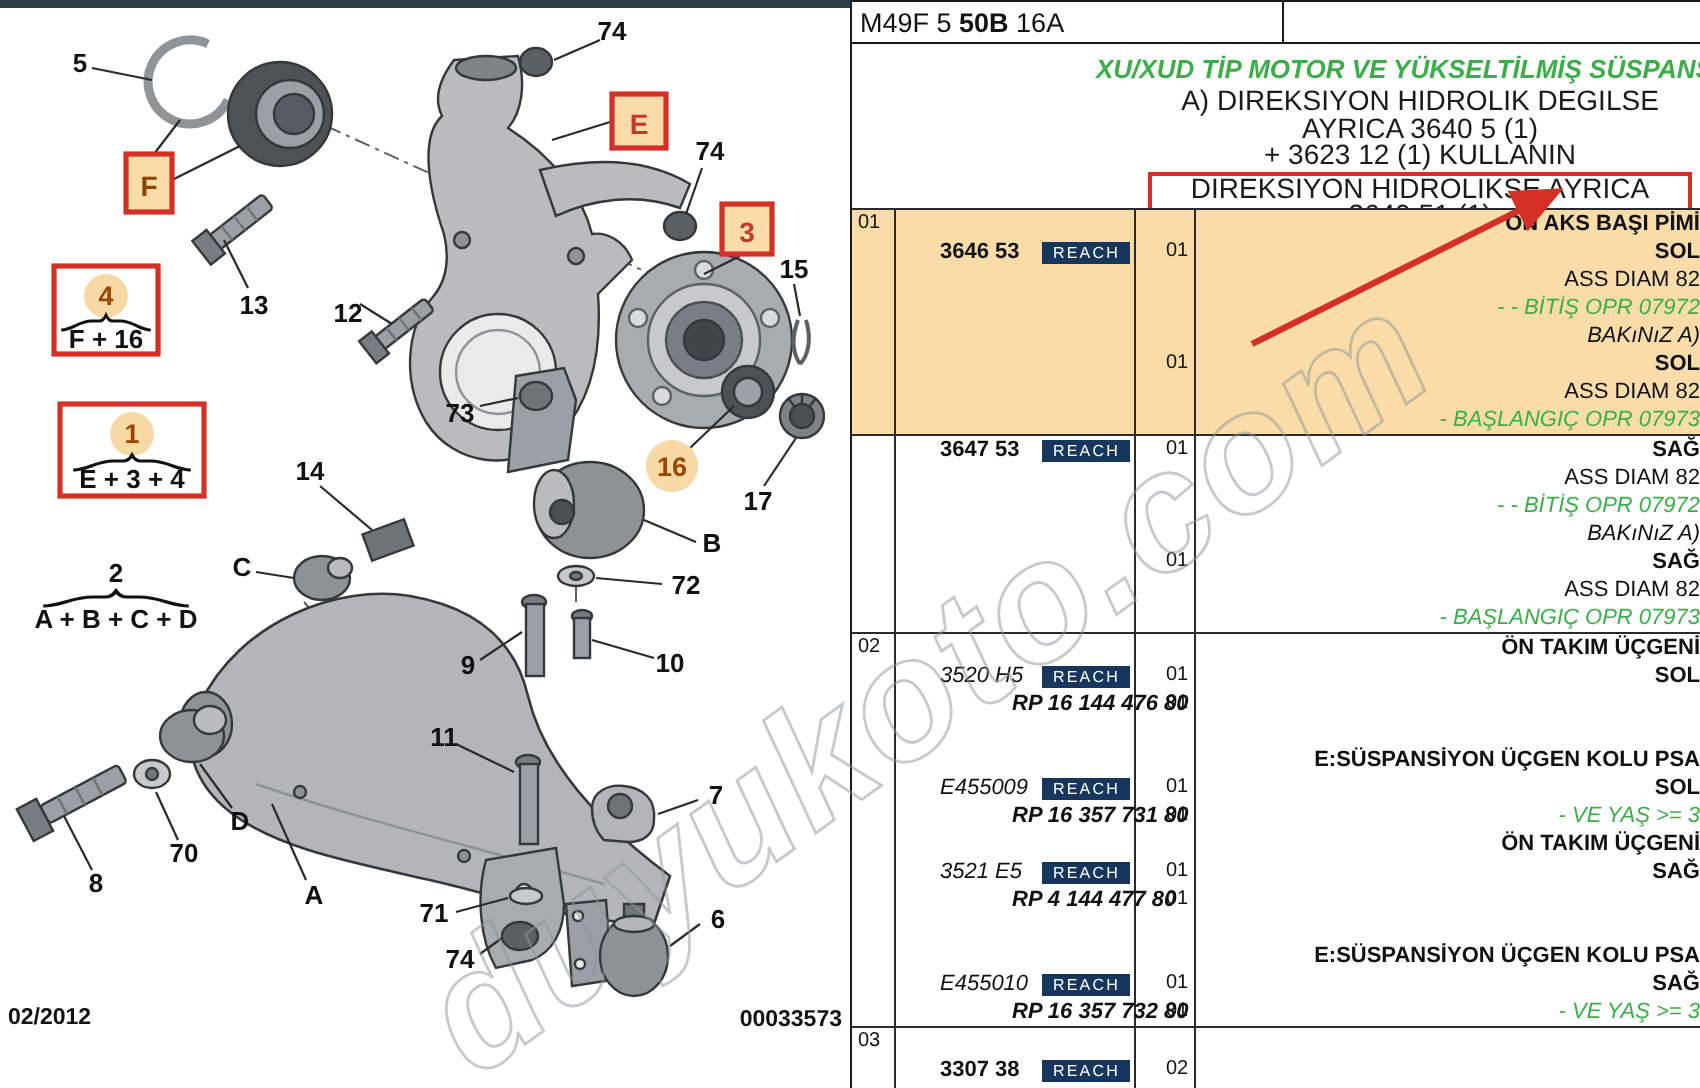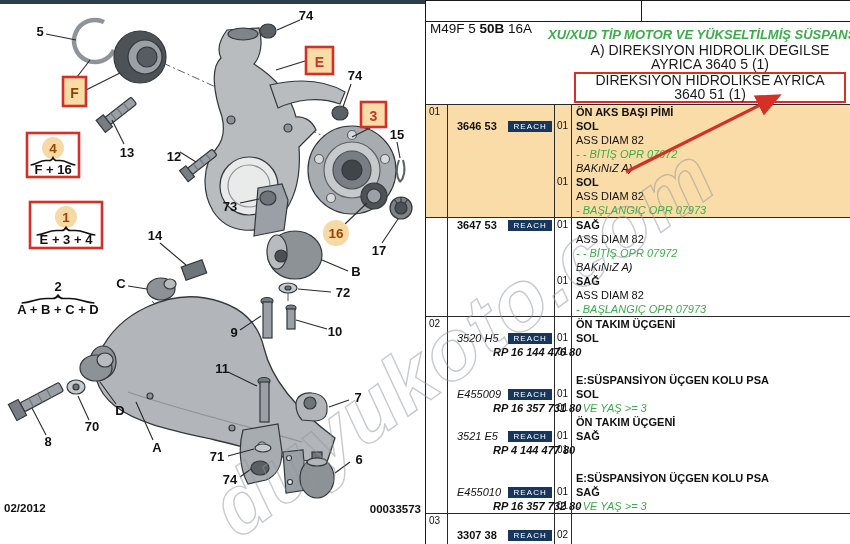--- a/index.html
+++ b/index.html
@@ -20,42 +20,42 @@
   .tanc{fill:#f6d9a4;}
   .gnum{font-size:13.5px;font-weight:bold;text-anchor:middle;fill:#9c4500;}
   .gform{font-size:13px;font-weight:bold;text-anchor:middle;fill:#111;}
   .brace{fill:none;stroke:#111;stroke-width:1.6;}
   .leader{stroke:#2a2a2a;stroke-width:1.1;}
   .dash{stroke:#5c6165;stroke-width:1;stroke-dasharray:8 3 2 3;fill:none;}
   .ftr{font-size:11.5px;font-weight:bold;fill:#111;}
 
   
   .panel{position:absolute;left:425px;top:0;width:424px;height:544px;border-left:1px solid #1a1a1a;border-top:1px solid #1a1a1a;box-sizing:content-box;}
-  .code-cell{position:absolute;left:0;top:0;width:216px;height:20px;border-right:1px solid #1a1a1a;box-sizing:border-box;font-size:13.5px;padding:20px 0 0 4px;color:#111;}
+  .code-cell{position:absolute;left:0;top:0;width:216px;height:20px;border-right:1px solid #1a1a1a;box-sizing:border-box;font-size:13.5px;padding:3px 0 0 4px;color:#111;}
   .code-cell b{font-weight:bold;}
   .header-rule{position:absolute;left:0;top:20px;width:424px;border-top:1px solid #1a1a1a;}
   .note{position:absolute;left:0;top:25px;width:424px;}
   .note-title{white-space:nowrap;overflow:hidden;font-style:italic;font-weight:bold;color:var(--green);font-size:13px;padding-left:122px;line-height:17px;}
   .note-lines{margin-left:148px;width:272px;text-align:center;font-size:14px;line-height:13.5px;color:#1a1a1a;margin-top:1px;}
   .boxedline{display:inline-block;border:2px solid var(--red);padding:0 4px;margin:1px 0;}
 
   
   .ptable{position:absolute;left:0;top:103px;width:424px;font-size:11px;color:#111;}
   .t-section{border-top:1px solid #2a2a2a;}
   .t-section.hl{background:var(--tan);}
-  .t-line{display:grid;grid-template-columns:22px 107px 17px 1fr;line-height:14px;height:14px;}
+  .t-line{display:grid;grid-template-columns:22px 107px 17px 1fr;line-height:14px;height:14px;gap:13px;}
   .t-line>*{height:14px;box-sizing:border-box;overflow:visible;}
   .c1{padding-left:3px;font-size:10px;border-right:1px solid #2a2a2a;}
   .c2{border-right:1px solid #2a2a2a;display:flex;align-items:center;padding:0 2px 0 9px;}
   .pn{font-weight:bold;white-space:nowrap;}
   .pn.it{font-weight:normal;font-style:italic;}
   .rp{margin-left:auto;font-weight:bold;font-style:italic;white-space:nowrap;padding-right:1px;padding-left:36px;}
   .reach{margin-left:auto;background:var(--navy);color:#fff;font-size:8px;font-weight:normal;letter-spacing:1.1px;padding:1px 5px;line-height:9px;}
   .c3{font-size:10px;border-right:1px solid #2a2a2a;padding-left:2px;}
-  .c4{padding-left:4px;white-space:nowrap;}
+  .c4{padding-left:4px;white-space:nowrap;text-align:right;}
   .c4.b{font-weight:bold;}
   .c4.g{color:var(--green);font-style:italic;}
   .c4.i{font-style:italic;}
 
   
   #overlay{position:absolute;left:0;top:0;pointer-events:none;}
   .wm{font-size:84px;font-weight:bold;font-style:italic;fill:none;stroke:#8f969c;stroke-width:1.4;opacity:.5;letter-spacing:2px;}
   .arrow{stroke:var(--red);stroke-width:3.2;}
 </style>
 </head>
@@ -275,20 +275,21 @@
   <div class="topbar"></div>
 
   <div class="panel">
     <div class="code-cell"><span>M49F 5 </span><b>50B</b><span> 16A</span></div>
     <div class="header-rule"></div>
 
     <div class="note">
       <div class="note-title">XU/XUD TİP MOTOR VE YÜKSELTİLMİŞ SÜSPANSİ</div>
       <div class="note-lines">
         <div>A) DIREKSIYON HIDROLIK DEGILSE AYRICA 3640 5 (1)</div>
+        <div>+ 3623 12 (1) KULLANIN</div>
         <div><span class="boxedline">DIREKSIYON HIDROLIKSE AYRICA 3640 51 (1)</span></div>
         <div>+ 3623 12 (1) ALIN</div>
       </div>
     </div>
 
     <div class="ptable" id="ptable">
         <div class="t-section hl">
           <div class="t-line">
             <span class="c1">01</span>
             <div class="c2"></div>

